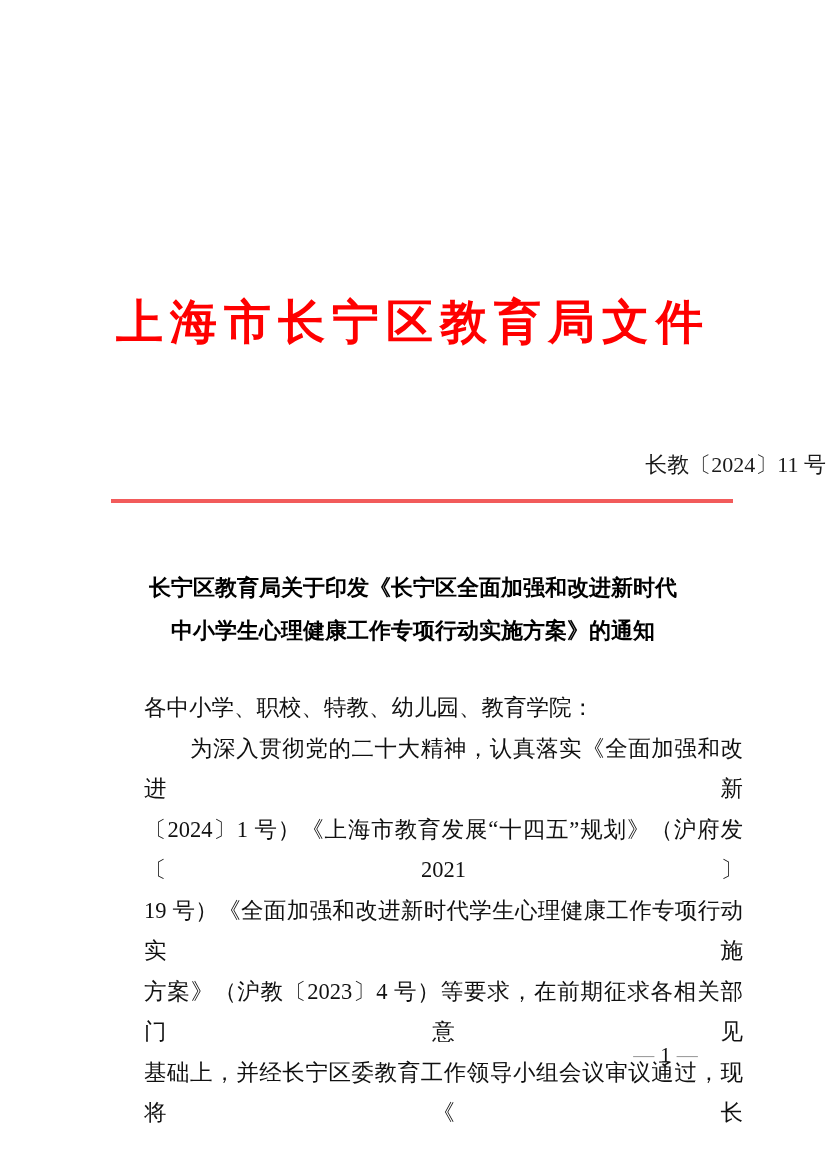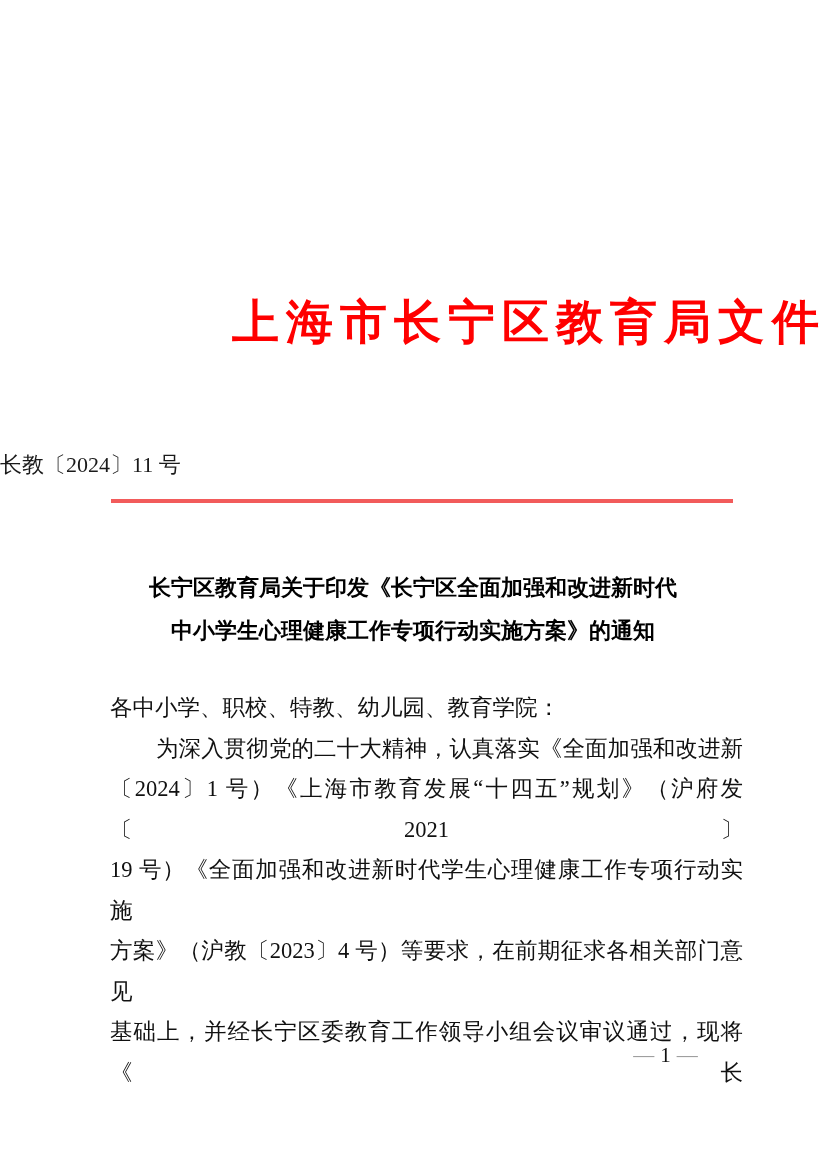--- a/index.html
+++ b/index.html
@@ -13,33 +13,33 @@
     width: 826px;
     height: 1169px;
     background: #ffffff;
     overflow: hidden;
   }
   .agency-header {
     position: absolute;
     top: 291px;
     left: 0;
     width: 100%;
-    text-align: right;
+    text-align: center;
     font-size: 47px;
     font-weight: bold;
     color: #ff0000;
     letter-spacing: 7px;
     white-space: nowrap;
   }
   .doc-number {
     position: absolute;
     top: 450px;
     left: 0;
     width: 100%;
-    text-align: left;
+    text-align: right;
     font-size: 22px;
     color: #1a1a1a;
     white-space: nowrap;
   }
   .red-rule {
     position: absolute;
     top: 499px;
     left: 111px;
     width: 622px;
     height: 4px;
@@ -60,20 +60,21 @@
     position: absolute;
     top: 688px;
     left: 110px;
     width: 633px;
     font-size: 22.5px;
     color: #111111;
     line-height: 40.5px;
   }
   .body-line {
     white-space: nowrap;
+    margin-left: 34px;
   }
   .body-line.fill {
     white-space: normal;
     text-align: justify;
     text-align-last: justify;
   }
   .body-line.indent {
     text-indent: 46px;
   }
   .page-footer {

